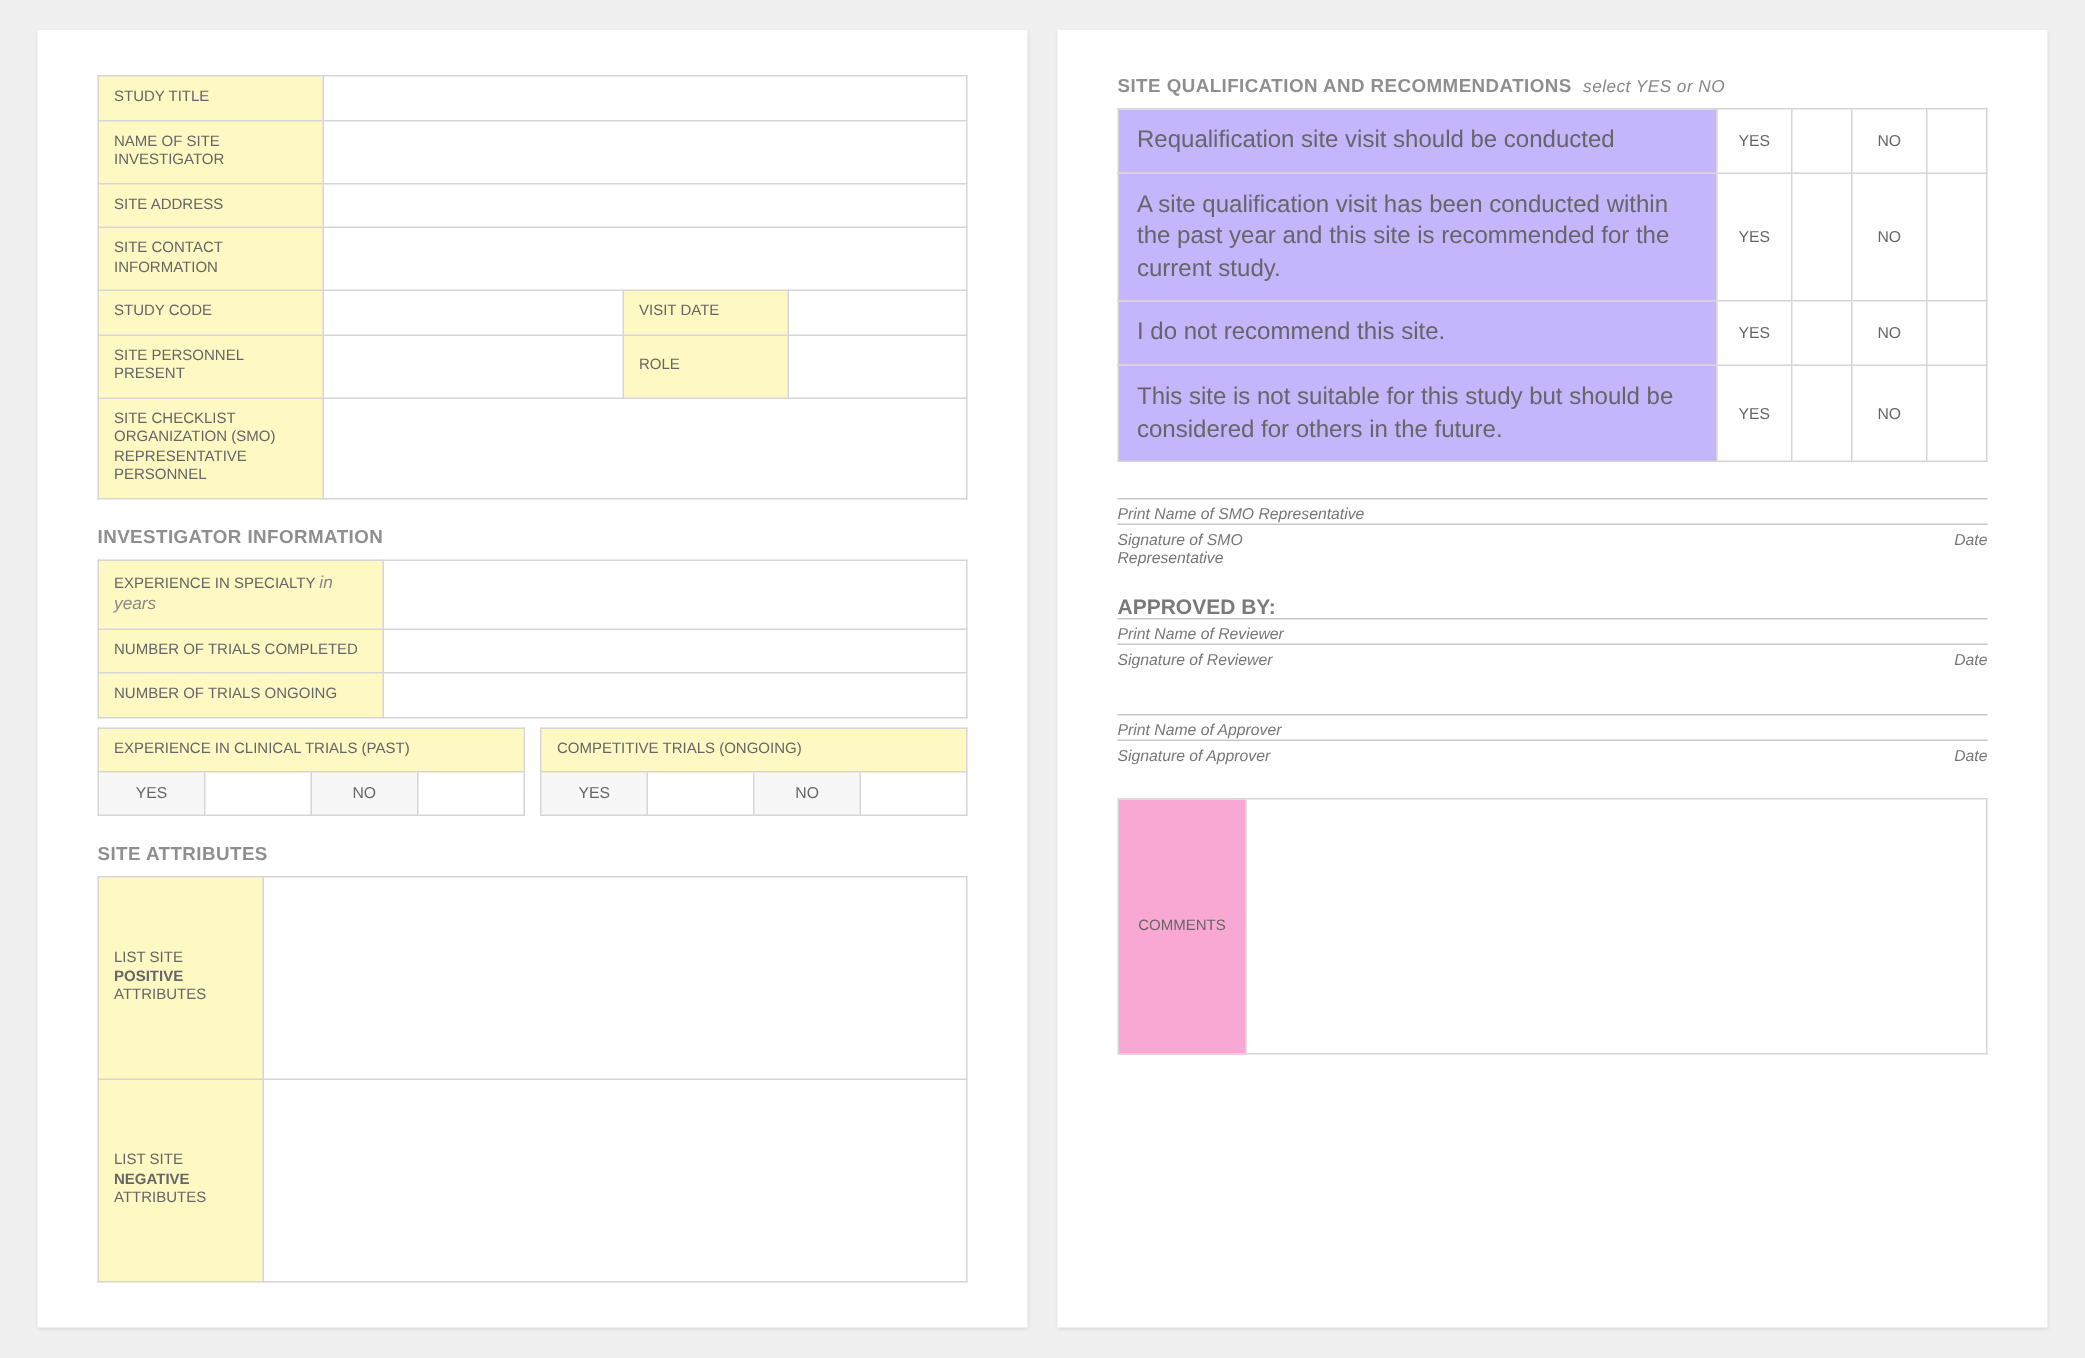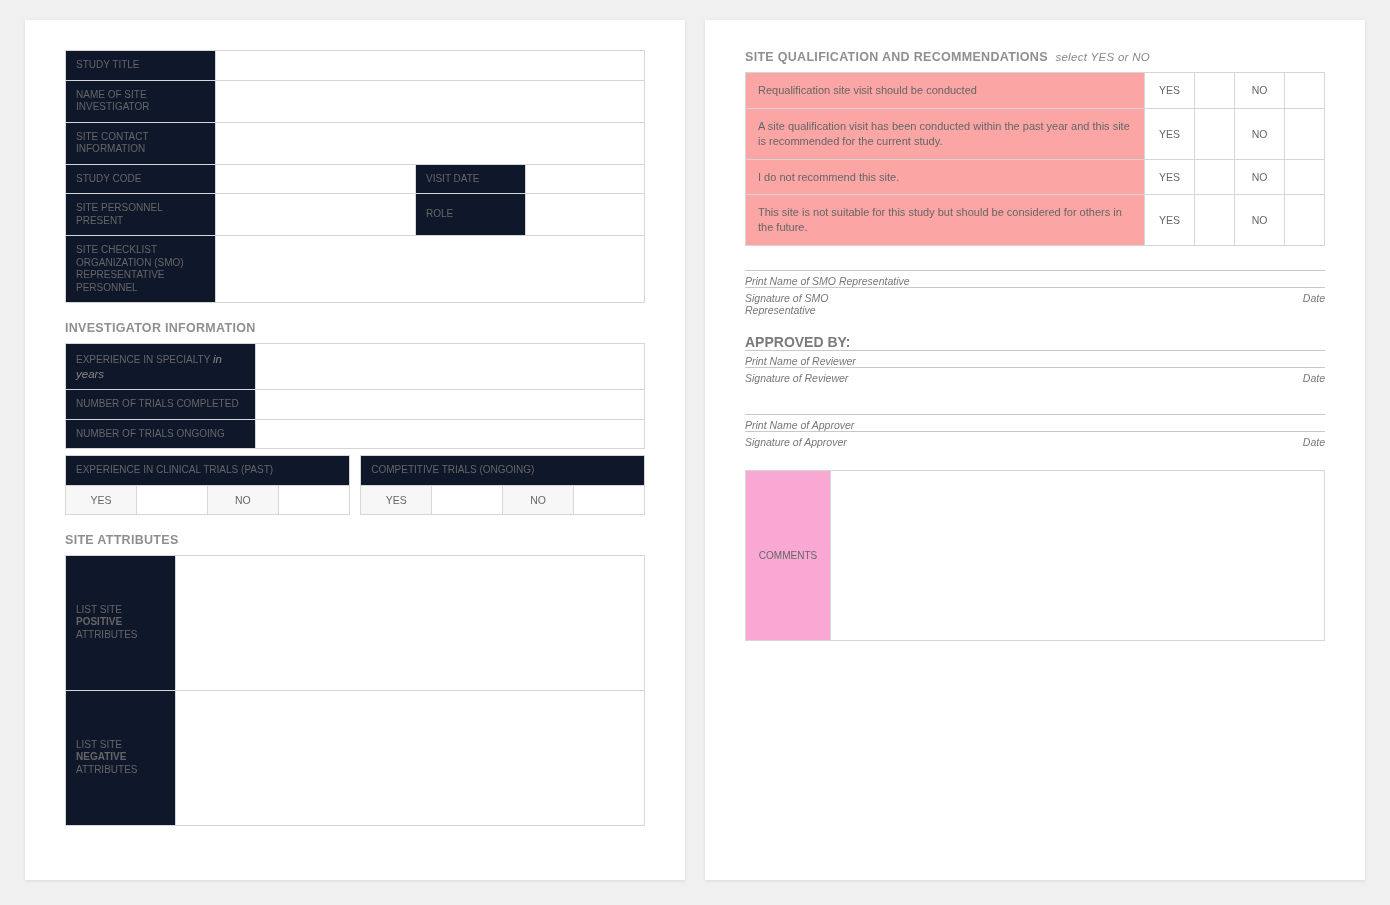--- a/index.html
+++ b/index.html
@@ -49,41 +49,41 @@
   }
   td {
     border: 1px solid #d6d6d6;
     padding: 8px 10px;
     vertical-align: middle;
     font-size: 10.5px;
     color: #666;
     background: #fff;
   }
   td.label {
-    background: #0f172a;
+    background: #fef9c3;
     width: 110px;
     font-size: 10px;
     line-height: 1.25;
   }
   td.label-wide { width: 150px; }
   td.yesno {
     text-align: center;
     width: 60px;
     background:#fff;
   }
   td.yesno-lbl {
     text-align:center;
     background:#f7f7f7;
     width:60px;
   }
   td.blank { background:#fff; }
   .mini-gap { height:6px; }
 
   
-  .qual td.stmt { background:#fca5a5; font-size:11px; line-height:1.35; padding:10px 12px; }
+  .qual td.stmt { background:#c4b5fd; font-size:16px; line-height:1.35; padding:10px 12px; }
   .qual td.ynlbl { text-align:center; width:50px; background:#fff; }
   .qual td.ynbox { width:40px; background:#fff; }
 
   .sigblock { margin-top: 24px; }
   .sigline {
     border-top: 1px solid #c8c8c8;
     padding-top: 4px;
     font-style: italic;
     font-size: 10.5px;
     color: #777;
@@ -116,20 +116,24 @@
   <div class="page">
 
     <table>
       <tbody>
           <tr>
         <td class="label">STUDY TITLE</td>
         <td class="blank" colspan="3"></td>
       </tr>
       <tr>
         <td class="label">NAME OF SITE INVESTIGATOR</td>
+        <td class="blank" colspan="3"></td>
+      </tr>
+      <tr>
+        <td class="label">SITE ADDRESS</td>
         <td class="blank" colspan="3"></td>
       </tr>
       <tr>
         <td class="label">SITE CONTACT INFORMATION</td>
         <td class="blank" colspan="3"></td>
       </tr>
       <tr>
         <td class="label">STUDY CODE</td>
         <td class="blank" style="width:200px"></td>
         <td class="label" style="width:70px">VISIT DATE</td>

